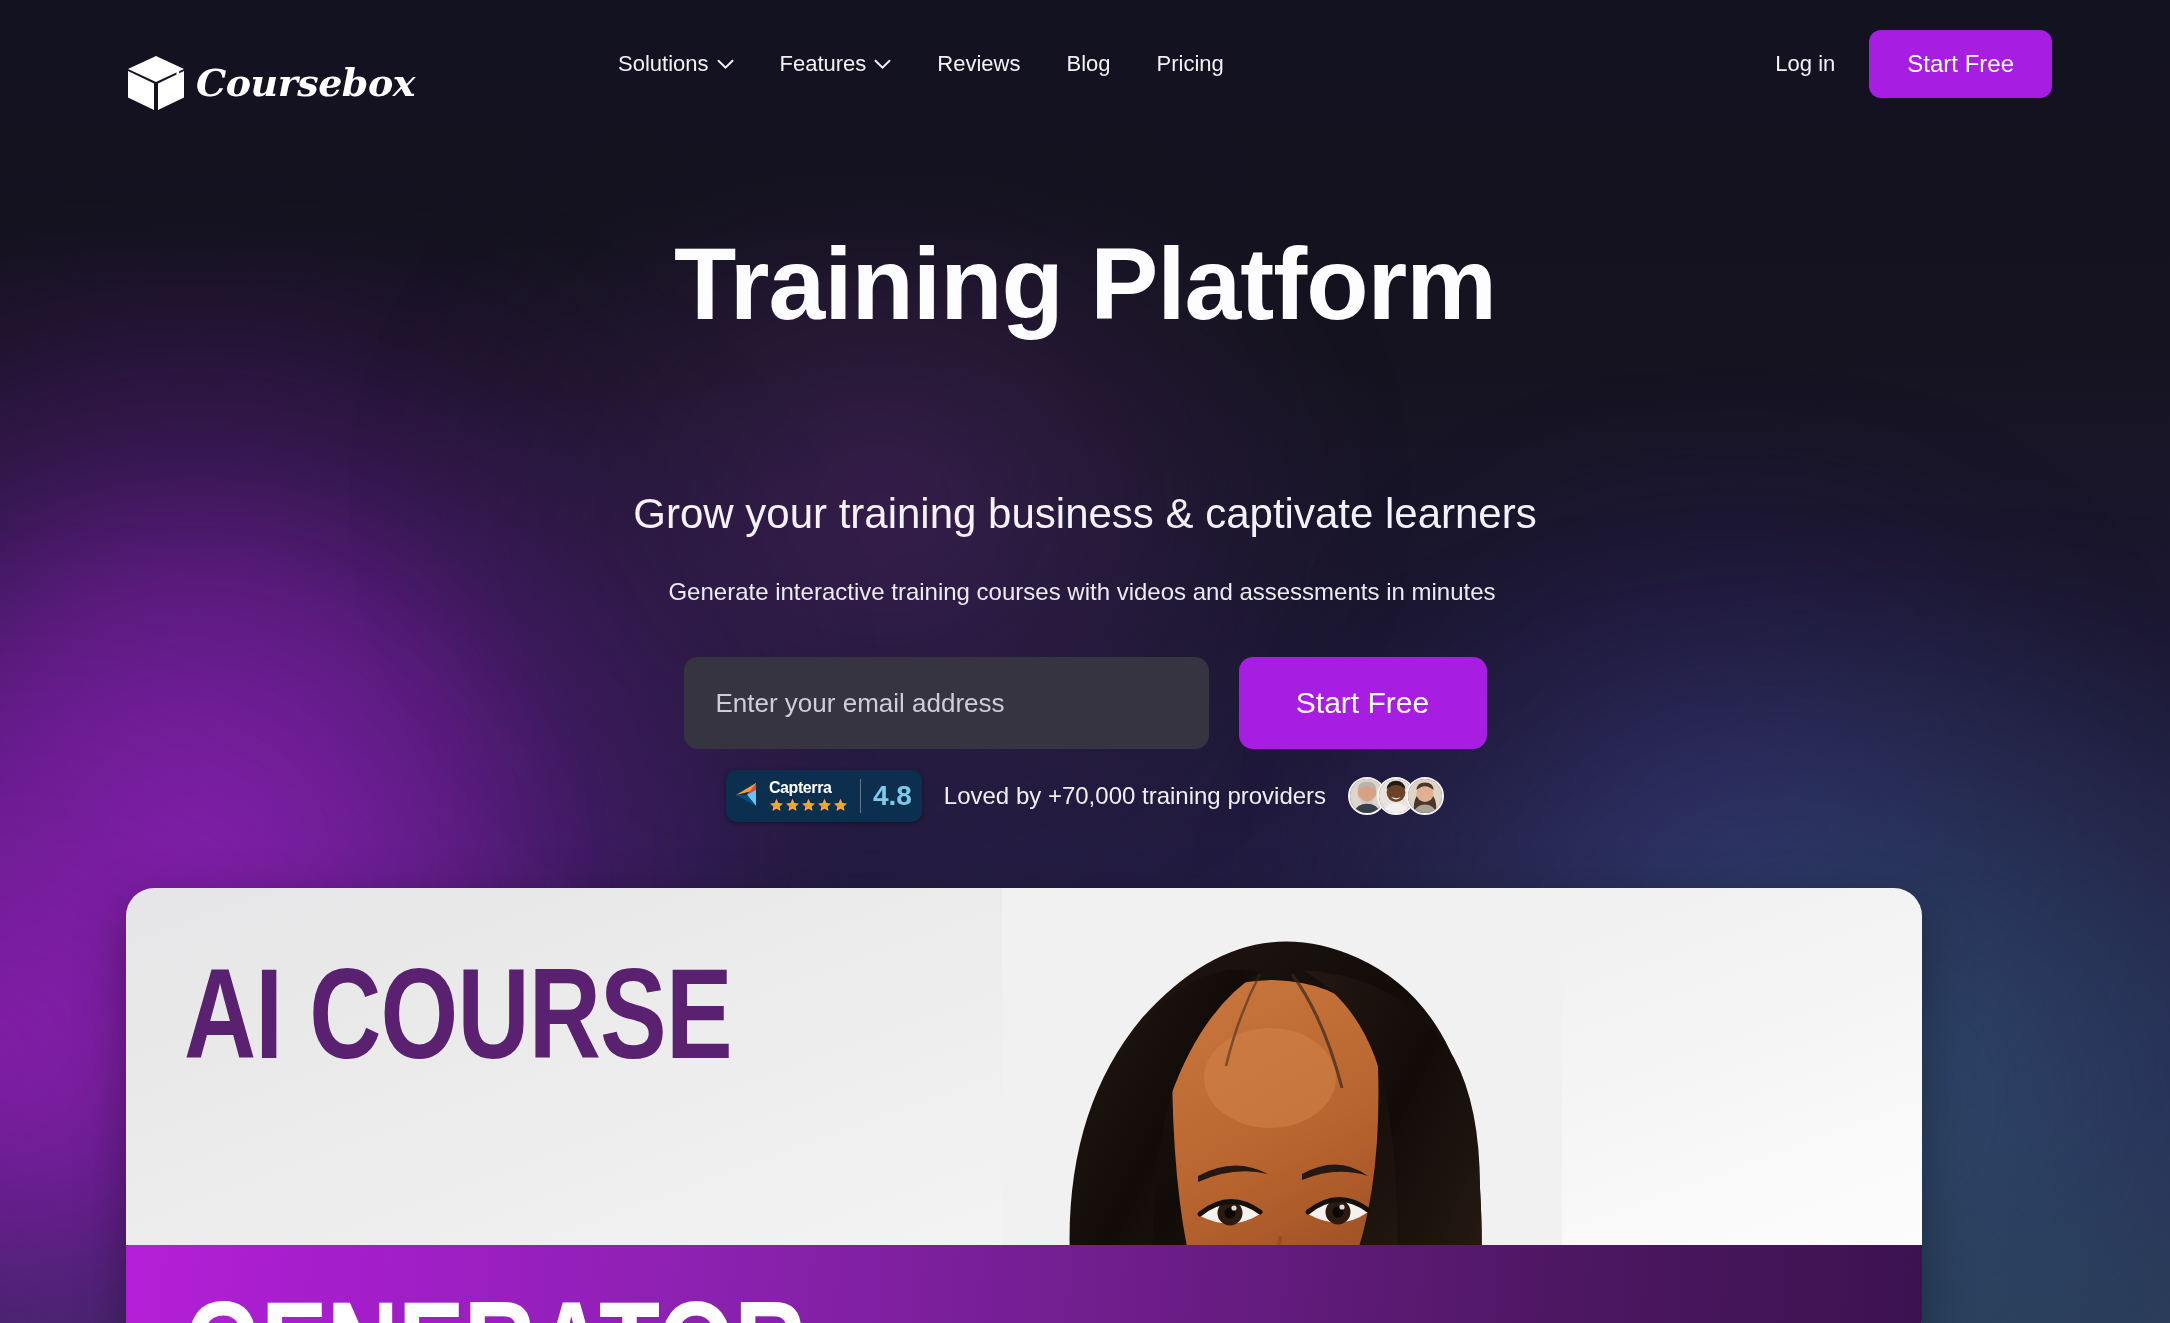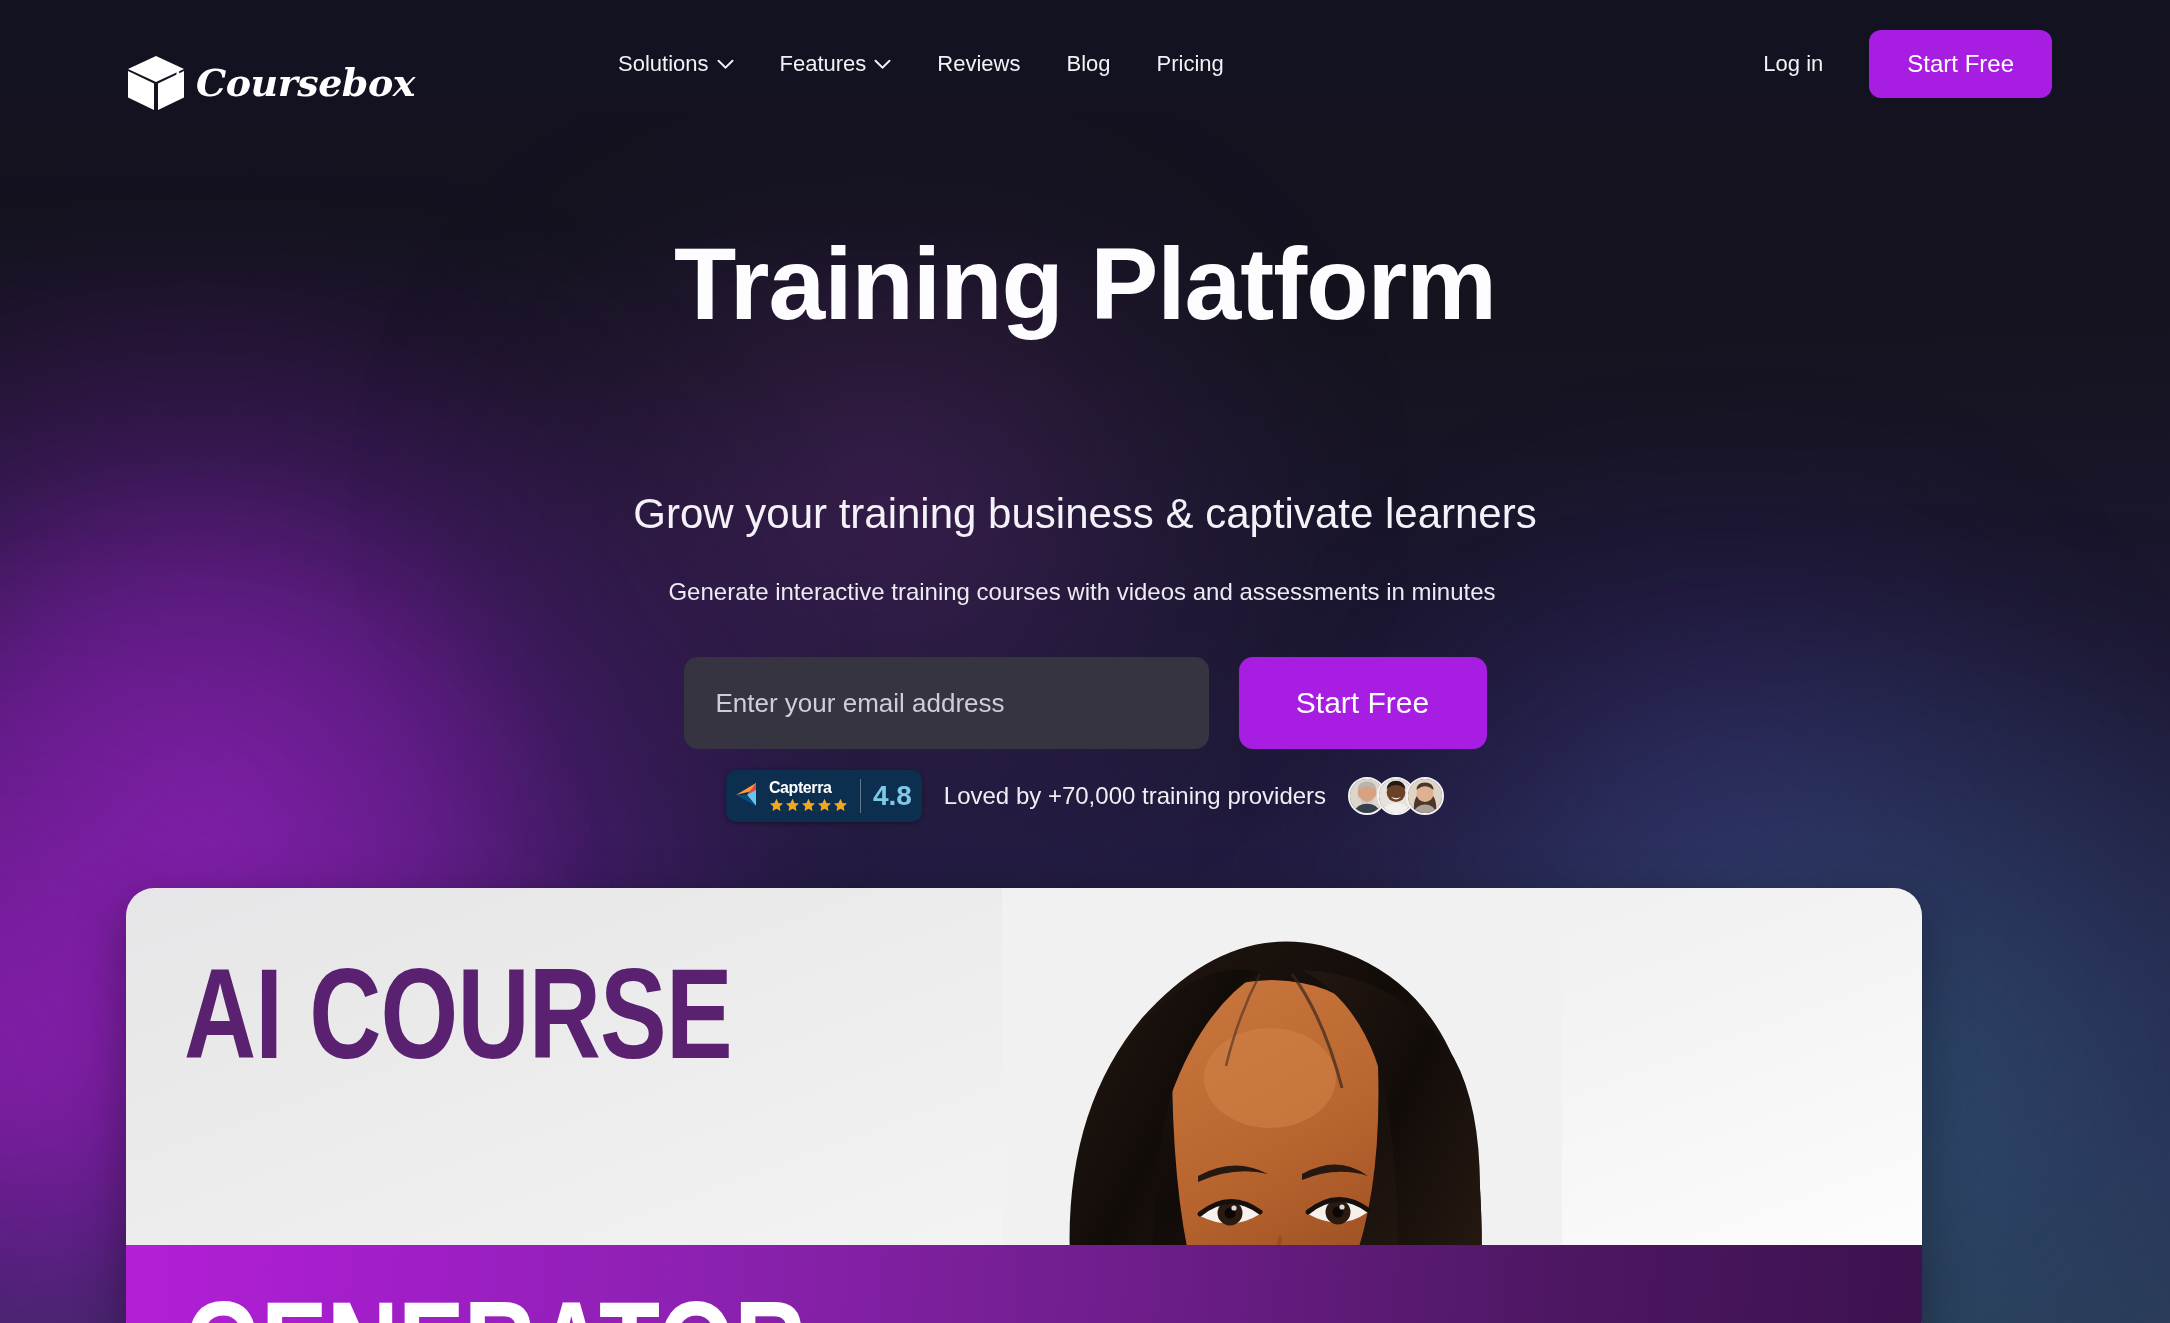--- a/index.html
+++ b/index.html
@@ -99,21 +99,21 @@
     font-size: 22px;
     font-weight: 400;
     cursor: pointer;
     white-space: nowrap;
   }
   .chev { display: block; }
 
   .header-right {
     position: absolute; right: 118px; top: 0;
     height: 128px;
-    display: flex; align-items: center; gap: 32px;
+    display: flex; align-items: center; gap: 20px;
   }
   .login-link {
     color: #f2f1f6; font-size: 22px; cursor: pointer;
     padding: 8px 14px; white-space: nowrap;
   }
   .btn-primary {
     background: #a71de1;
     color: #ffffff;
     font-size: 24px;
     border: none;

